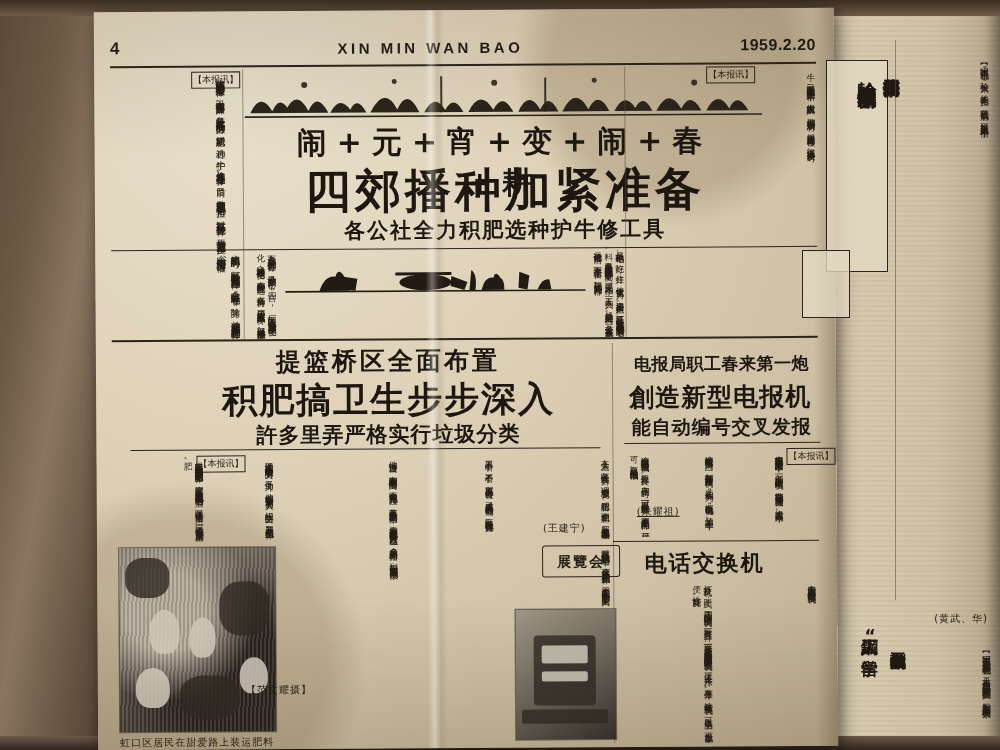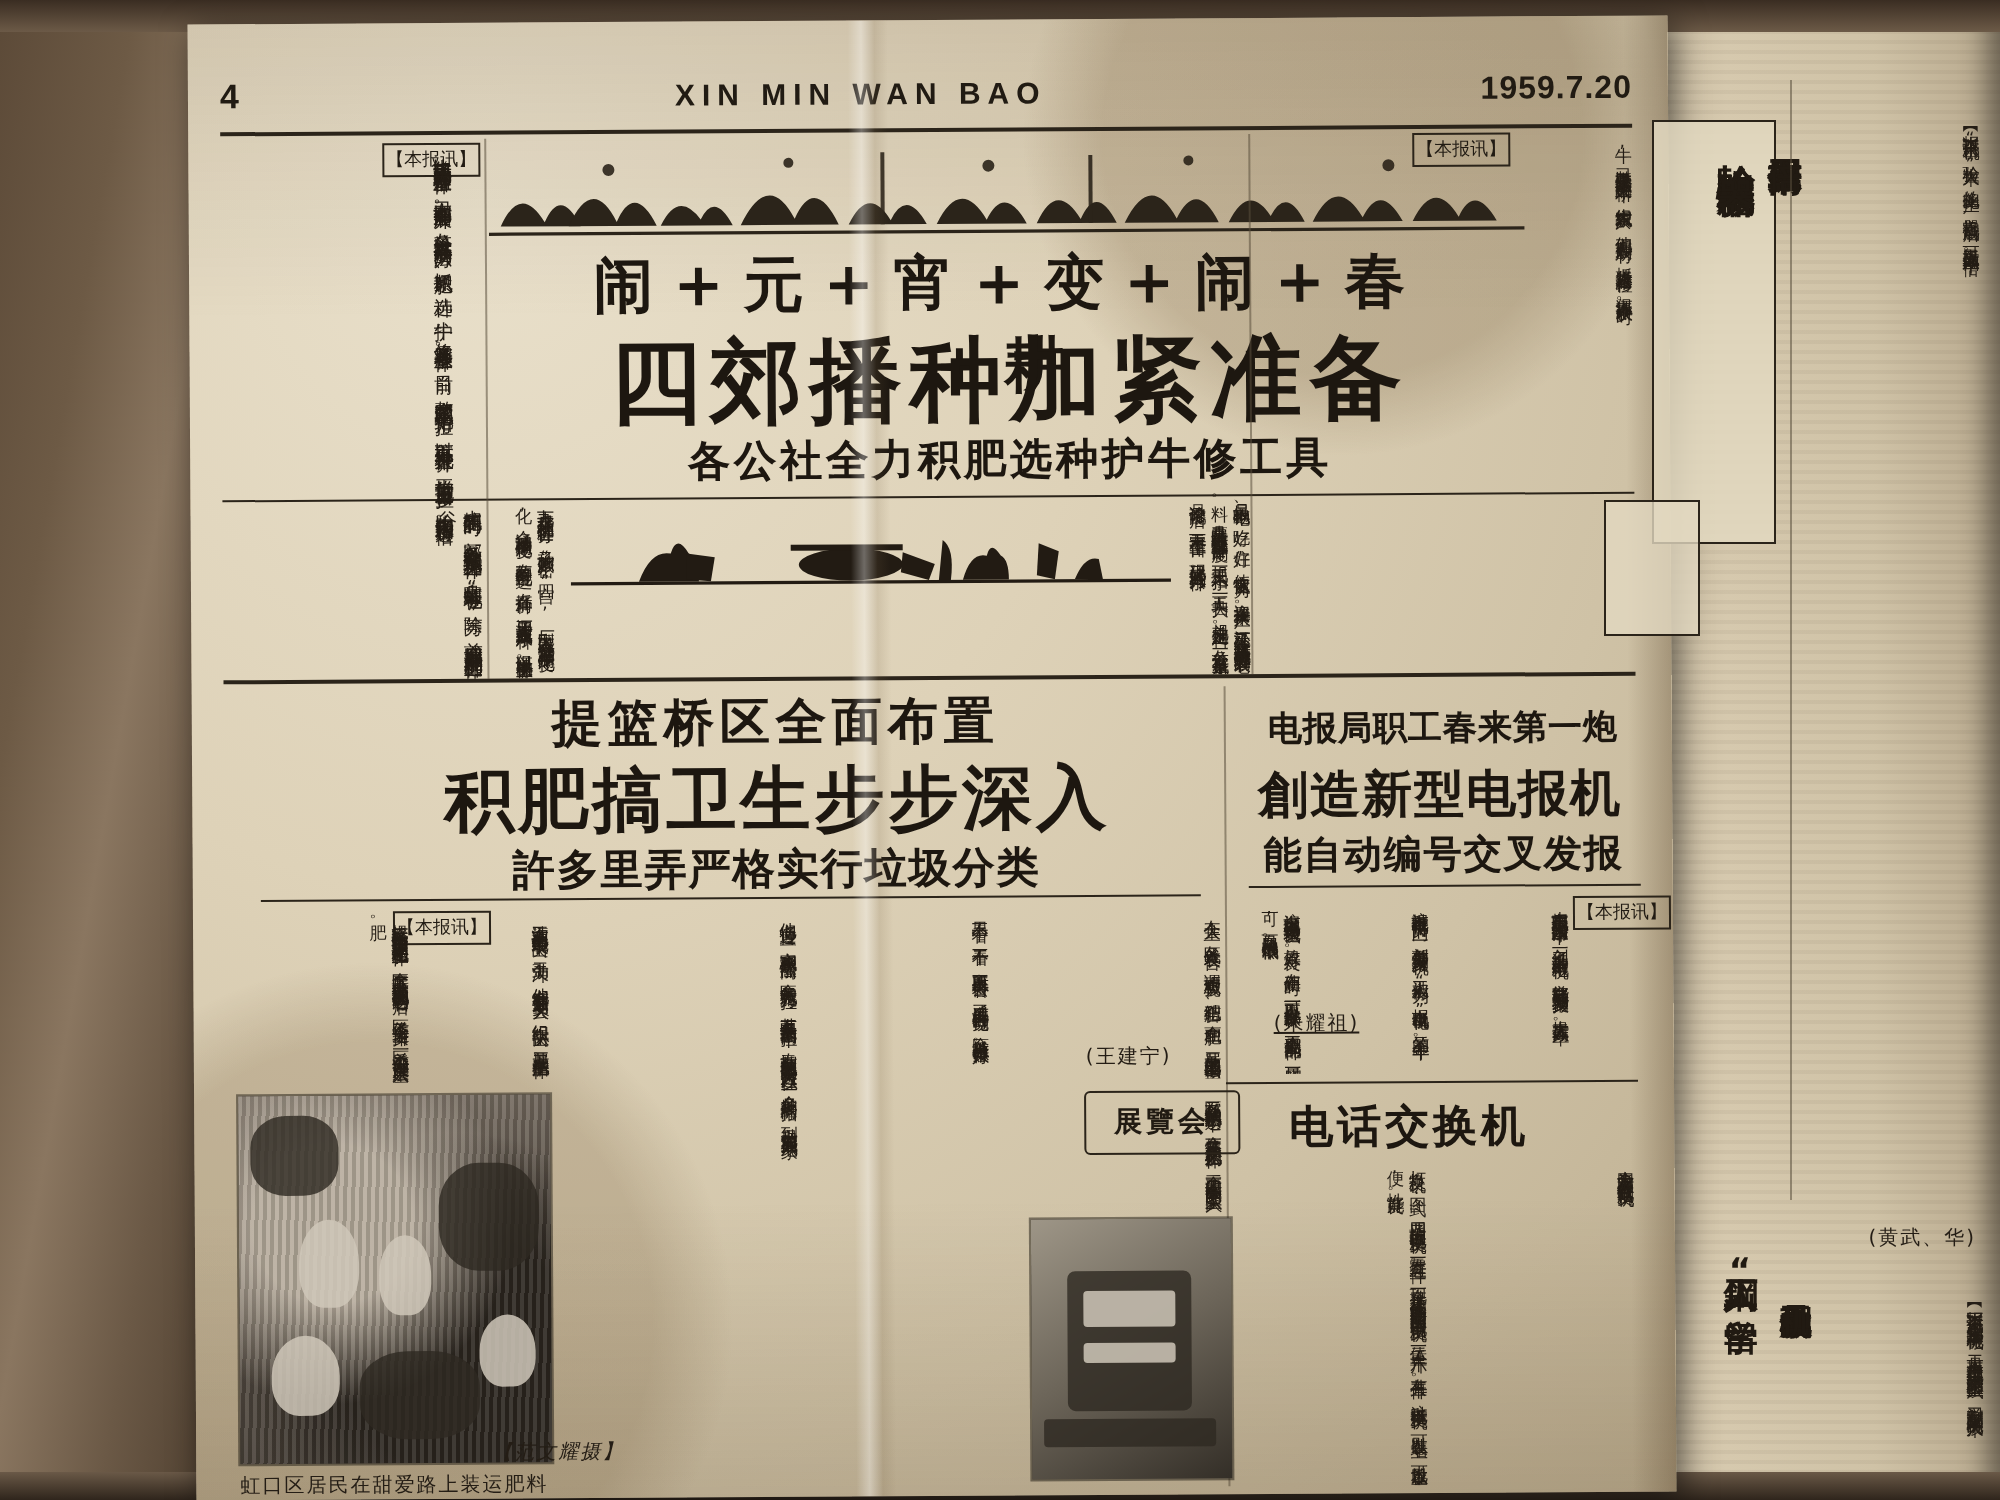--- a/index.html
+++ b/index.html
@@ -200,21 +200,21 @@
   <div class="bg-rightpaper"></div>
   <div class="bg-topstrip"></div>
   <div class="bg-botstrip"></div>
 
   <div id="sheet">
     <div class="sheet-right-edge"></div>
 
     <div class="masthead">
       <div class="pagenum">4</div>
       <div class="mast-title">XIN MIN WAN BAO</div>
-      <div class="mast-date">1959.7.20</div>
+      <div class="mast-date">1959.2.20</div>
     </div>
 
     <div class="illus">
       <svg width="518" height="46" viewBox="0 0 518 46">
         <g fill="#2b241a">
           <rect x="0" y="43" width="518" height="1.6"></rect>
           <g>
             <path d="M6 40 q10-22 22-2 q8-18 18 2 z"></path>
             <path d="M40 40 q12-26 24-2 q9-20 20 2 z"></path>
             <path d="M86 40 q9-18 20-3 q7-14 16 3 z"></path>
@@ -319,21 +319,21 @@
       <div class="grain"></div>
       <div class="figdark" style="left:6px;top:10px;width:44px;height:40px;"></div>
       <div class="fig" style="left:30px;top:62px;width:30px;height:44px;"></div>
       <div class="fig" style="left:70px;top:70px;width:26px;height:40px;"></div>
       <div class="figdark" style="left:100px;top:34px;width:50px;height:54px;"></div>
       <div class="fig" style="left:16px;top:120px;width:34px;height:40px;"></div>
       <div class="figdark" style="left:60px;top:128px;width:60px;height:44px;"></div>
       <div class="fig" style="left:120px;top:110px;width:28px;height:36px;"></div>
     </div>
     <div class="caption" style="left:22px;top:724px;width:176px;">虹口区居民在甜爱路上装运肥料</div>
-    <div class="caption" style="left:148px;top:708px;font-style:italic;">【范文耀摄】</div>
+    <div class="caption" style="left:148px;top:672px;">【范文耀摄】</div>
 
     <div class="verticalrule" style="left:516px;top:334px;height:400px;"></div>
     <div class="hl-r1 hdrBig">电报局职工春来第一炮</div>
     <div class="hl-r2 hdrBig">創造新型电报机</div>
     <div class="hl-r3 hdrBig">能自动编号交叉发报</div>
     <div class="rule" style="left:528px;top:434px;width:196px;height:1px;"></div>
 
     <div class="vtag" style="position:absolute;left:690px;top:440px;">【本报讯】</div>
     <div style="position:absolute;left:620px;top:440px;width:68px;height:88px;">
       <div class="vtext small" style="width:68px;height:88px;">本市电报局职工在大闹技术革命中,创造了一种新型的电报机,它能够自动编号和交叉发报,大大提高工作效率。</div>

